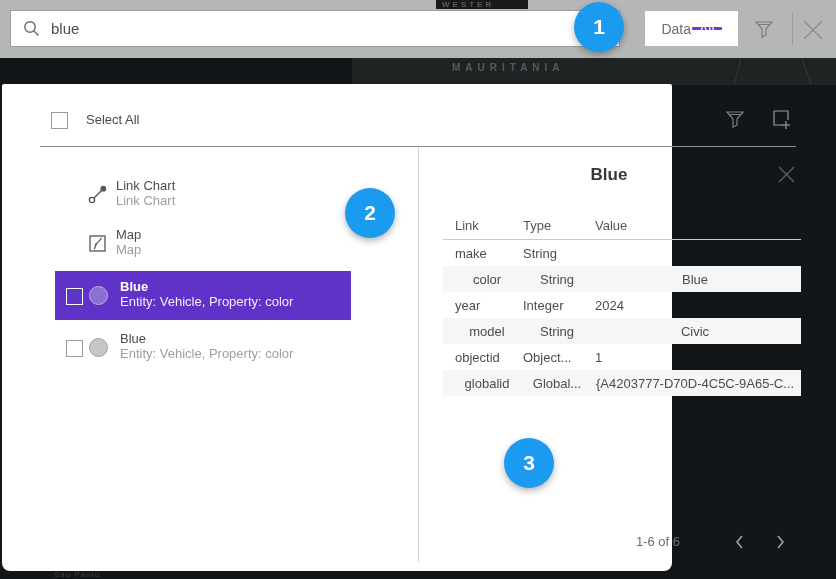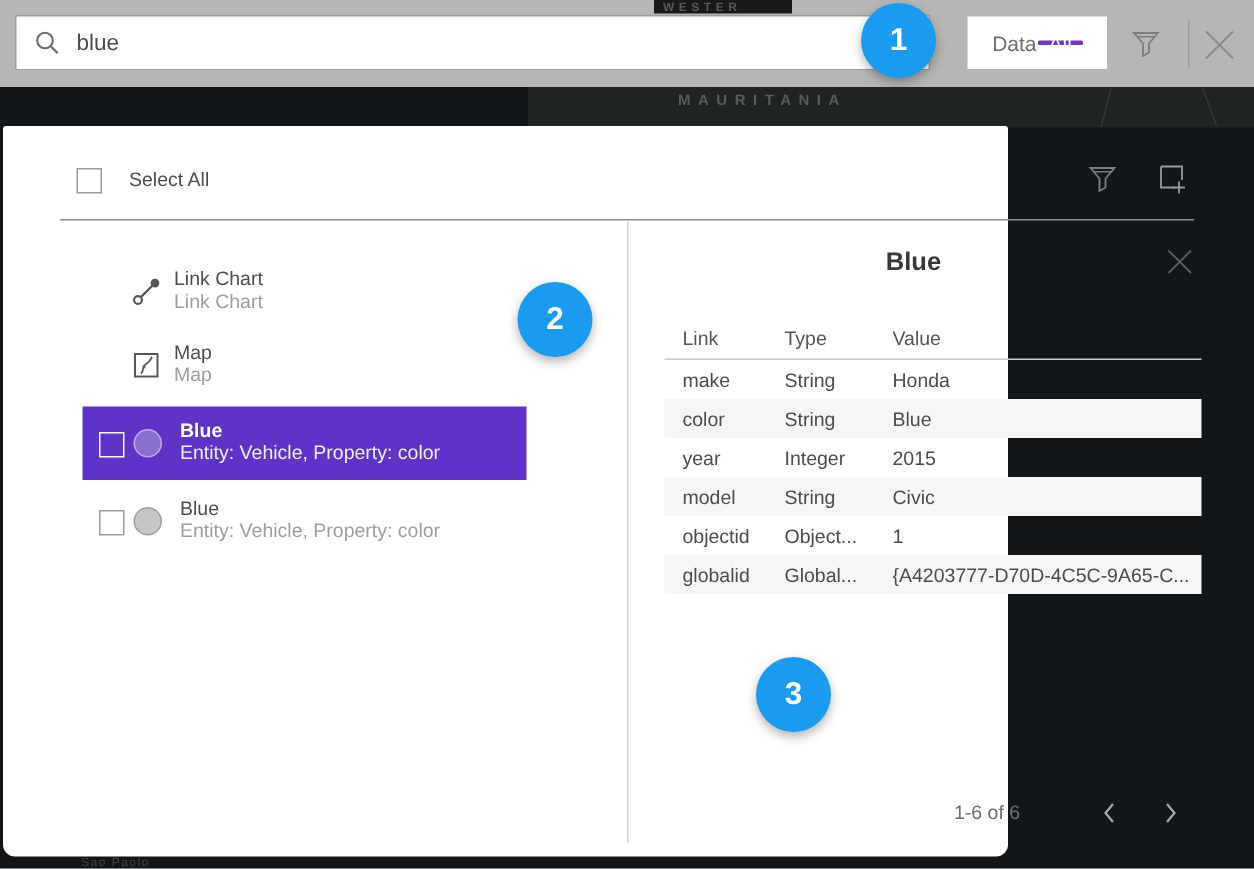--- a/index.html
+++ b/index.html
@@ -100,21 +100,21 @@
   .details-title {
     position:absolute; left:416px; top:81px; width:382px;
     text-align:center; font-size:17px; font-weight:600; color:#383838;
   }
   .details-close { position:absolute; left:772px; top:78px; width:24px; height:24px; cursor:pointer;
                    display:flex; align-items:center; justify-content:center; }
   .attr-table { position:absolute; left:441px; top:132px; width:358px; }
   .attr-header { position:relative; height:24px; border-bottom:1px solid #c9c9c9; }
   .attr-header span { position:absolute; top:2px; font-size:13px; color:#565656; }
   .attr-row { position:relative; height:26px; }
-  .attr-row.stripe { background:#f6f6f6; }
+  .attr-row.stripe { background:#f6f6f6;text-align:center; }
   .attr-row span { position:absolute; top:6px; font-size:13px; color:#4c4c4c; white-space:nowrap; }
   .col-name  { left:12px;  width:64px;  overflow:hidden; }
   .col-type  { left:80px;  width:68px;  overflow:hidden; }
   .col-value { left:152px; width:200px; overflow:hidden; }
 
   .pagination-label { position:absolute; left:596px; top:450px; width:120px; text-align:center;
                       font-size:13px; color:#6e6e6e; }
   .page-prev, .page-next { position:absolute; top:448px; width:20px; height:20px; cursor:pointer; }
   .page-prev { left:728px; } .page-next { left:768px; }
 
@@ -255,31 +255,30 @@
 
   <div class="attr-table">
     <div class="attr-header">
       <span class="col-name">Link</span>
       <span class="col-type">Type</span>
       <span class="col-value">Value</span>
     </div>
     <div class="attr-row">
       <span class="col-name">make</span>
       <span class="col-type">String</span>
-      <span class="col-value">Honda</span>
     </div>
     <div class="attr-row stripe">
       <span class="col-name">color</span>
       <span class="col-type">String</span>
       <span class="col-value">Blue</span>
     </div>
     <div class="attr-row">
       <span class="col-name">year</span>
       <span class="col-type">Integer</span>
-      <span class="col-value">2015</span>
+      <span class="col-value">2024</span>
     </div>
     <div class="attr-row stripe">
       <span class="col-name">model</span>
       <span class="col-type">String</span>
       <span class="col-value">Civic</span>
     </div>
     <div class="attr-row">
       <span class="col-name">objectid</span>
       <span class="col-type">Object...</span>
       <span class="col-value">1</span>

